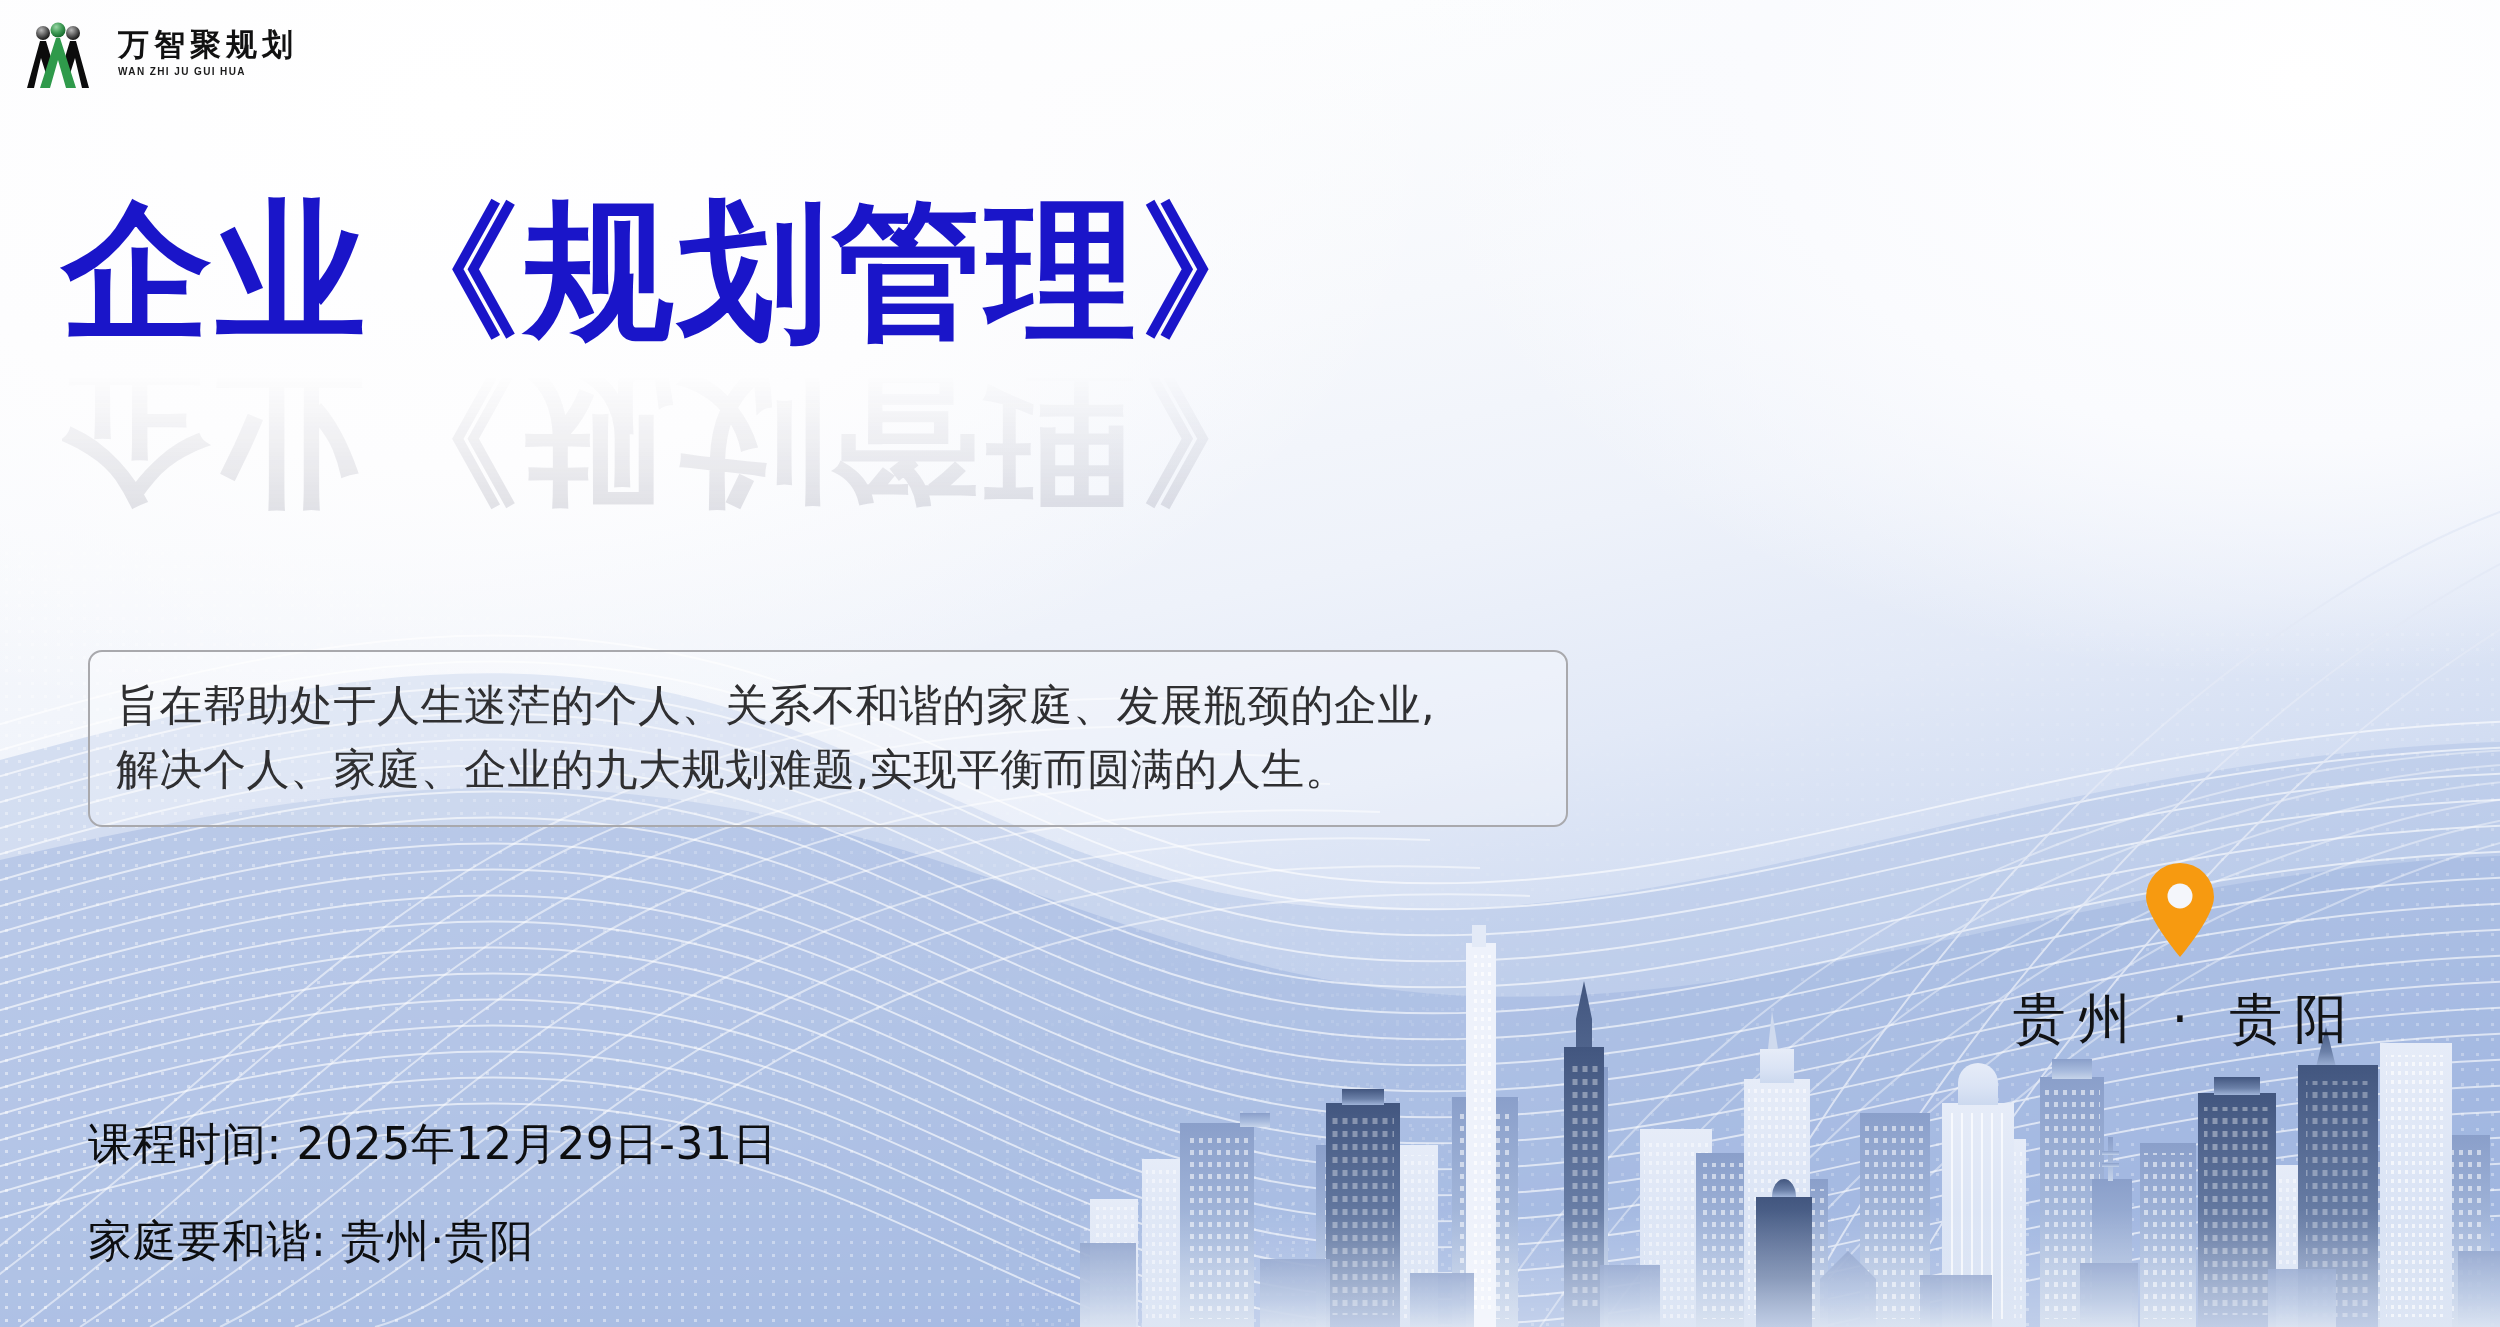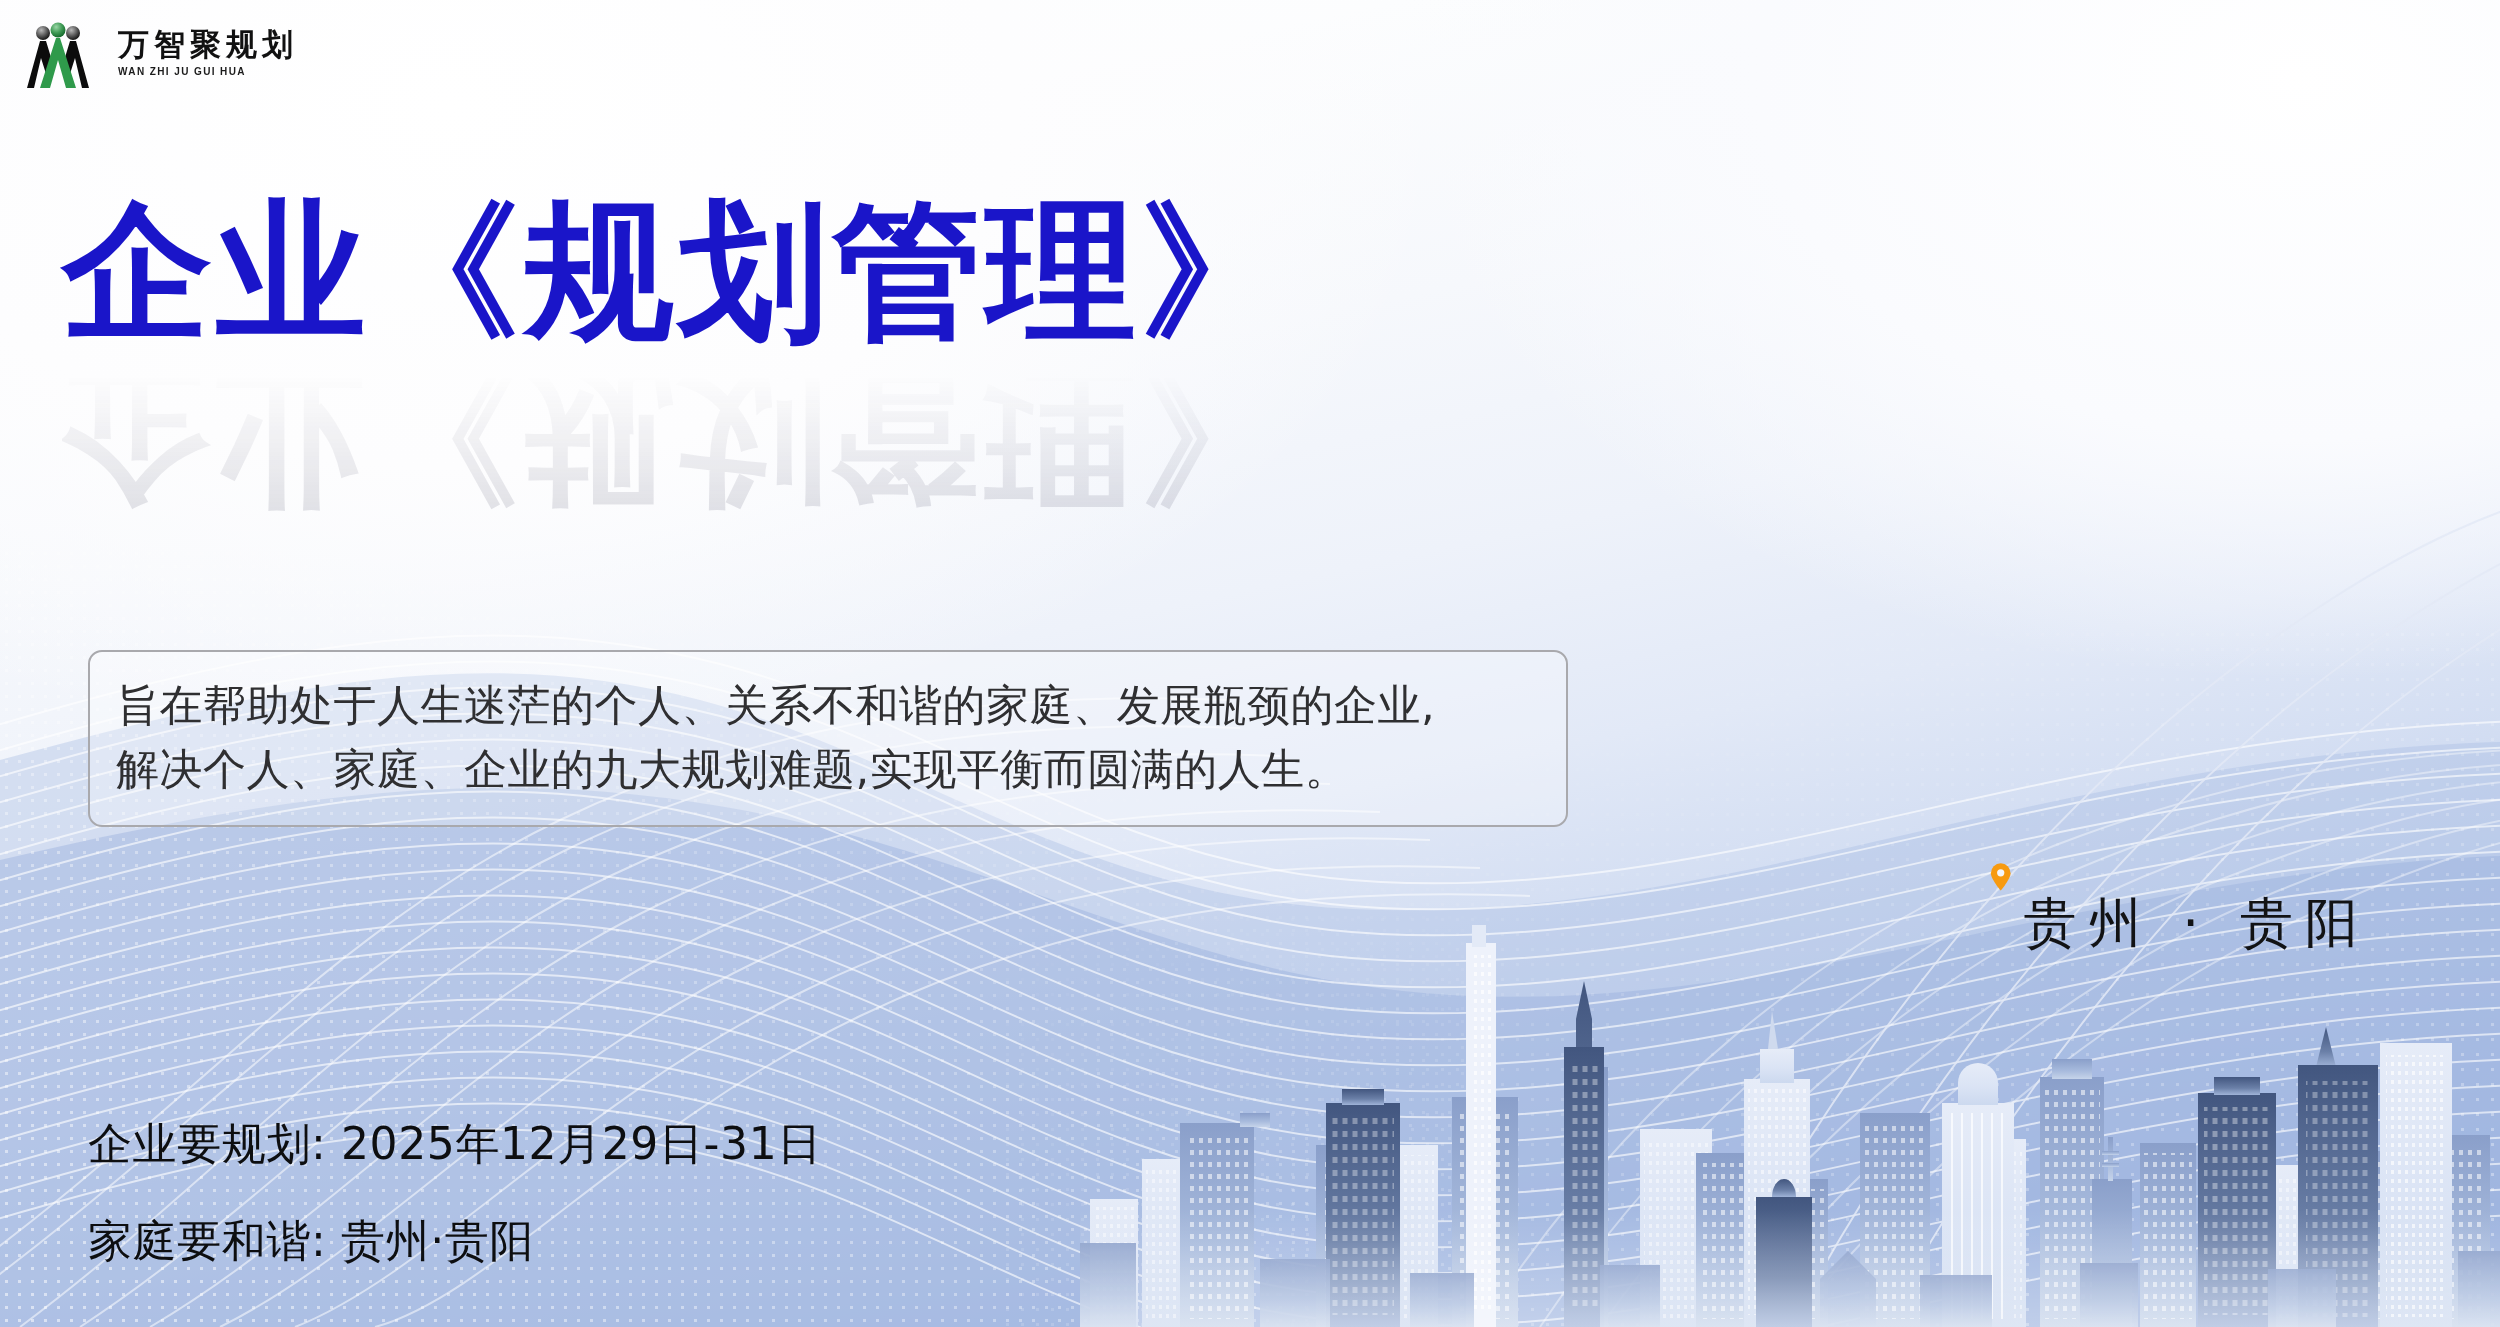--- a/index.html
+++ b/index.html
@@ -124,21 +124,21 @@
   #course-info .row{
     font-family:"DejaVu Sans","Liberation Sans",sans-serif;
     font-size:44px; font-weight:400; color:#0d0e10;
     letter-spacing:.6px; white-space:nowrap; margin-bottom:38px;
   }
   #course-info .row:last-child{ margin-bottom:0; }
 
   
   #location-badge{
     position:absolute; left:1990px; top:862px; z-index:35;
-    width:380px; display:flex; flex-direction:row; align-items:center;
+    width:380px; display:flex; flex-direction:column; align-items:center;
   }
   #location-badge .pin{ width:74px; height:96px; display:block; }
   #location-badge .city{
     margin-top:26px;
     font-family:"DejaVu Sans","Liberation Sans",sans-serif;
     font-size:53px; font-weight:400; color:#121315;
     letter-spacing:12px; white-space:nowrap; text-indent:12px;
   }
 
   
@@ -426,21 +426,21 @@
     <div id="main-title">企业《规划管理》</div>
   </div>
 
   <div id="desc-box">
     <div class="line">旨在帮助处于人生迷茫的个人、关系不和谐的家庭、发展瓶颈的企业,</div>
     <div class="line">解决个人、家庭、企业的九大规划难题,实现平衡而圆满的人生。</div>
   </div>
 
 
   <div id="course-info">
-    <div class="row">企业要规划: 2025年12月29日-31日</div>
+    <div class="row">课程时间: 2025年12月29日-31日</div>
     <div class="row">家庭要和谐: 贵州·贵阳</div>
   </div>
 
   <div id="location-badge">
     <span class="pin">
       <svg viewBox="0 0 74 96" xmlns="http://www.w3.org/2000/svg">
         <path d="M37,95 C37,95 71,55 71,35 A34,34 0 0 0 3,35 C3,55 37,95 37,95 Z" fill="#f79a10"></path>
         <circle cx="37" cy="34" r="12.5" fill="#f4f6fb"></circle>
       </svg>
     </span>

